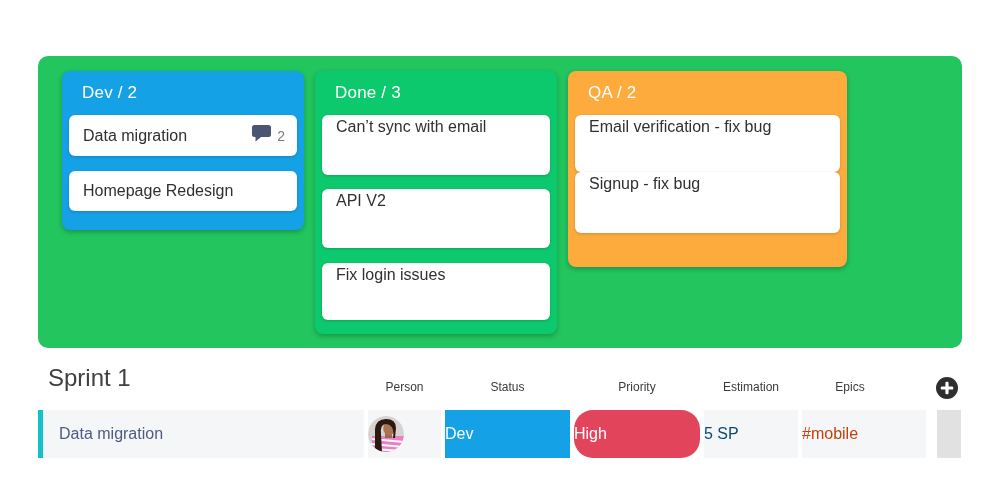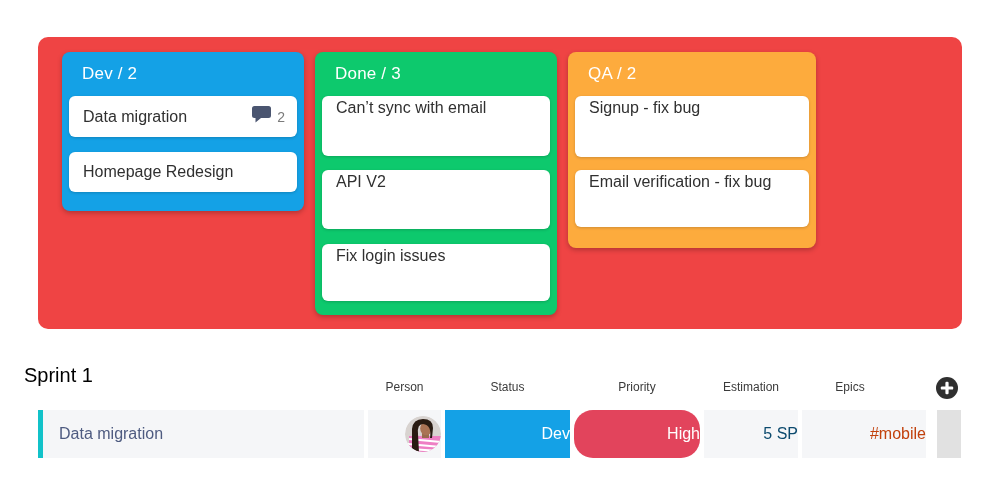--- a/index.html
+++ b/index.html
@@ -2,50 +2,50 @@
 <html><head>
 <meta charset="utf-8">
 <style>
   html,body{margin:0;padding:0;}
   body{
     width:1000px;height:500px;position:relative;background:#ffffff;
     font-family:"Liberation Sans", sans-serif;overflow:hidden;
     -webkit-font-smoothing:antialiased;
   }
   
-  .board{position:absolute;left:38px;top:37px;width:924px;height:292px;
-    background:#ef4444;border-radius:10px;}
+  .board{position:absolute;left:38px;top:56px;width:924px;height:292px;
+    background:#22c55e;border-radius:10px;}
   .column{position:absolute;top:15px;border-radius:8px;box-sizing:border-box;
     box-shadow:0 2px 5px rgba(0,0,0,.25);}
   .col-dev {left:24px;width:242px;height:159px;background:#14a1e6;}
   .col-done{left:277px;width:242px;height:263px;background:#0dc96d;}
-  .col-qa  {left:530px;width:248px;height:196px;background:#fdab3d;}
+  .col-qa  {left:530px;width:279px;height:196px;background:#fdab3d;}
   .col-title{height:44px;display:flex;align-items:center;padding:0 20px;
     color:#ffffff;font-size:17px;letter-spacing:.2px;}
   .card{background:#ffffff;border-radius:6px;margin:0 7px;box-sizing:border-box;
     font-size:16px;color:#303030;box-shadow:0 1px 3px rgba(0,0,0,.18);}
   .card.center{display:flex;align-items:center;padding:0 12px 0 14px;}
   .card.top{padding:2px 14px;line-height:1.3;}
   .card .card-title{flex:1;}
   .mb15{margin-bottom:15px;} .mb14{margin-bottom:14px;} .mb13{margin-bottom:13px;}
   .h41{height:41px;} .h40{height:40px;} .h61{height:61px;}
   .h60{height:60px;} .h59{height:59px;} .h57{height:57px;}
   .comment{display:flex;align-items:center;gap:6px;}
   .comment-count{color:#7b7b7b;font-size:14px;}
   
-  .group-title{position:absolute;left:24px;top:364px;font-size:20px;color:#000000;}
+  .group-title{position:absolute;left:48px;top:364px;font-size:24px;color:#404040;}
   .th{position:absolute;top:380px;font-size:12px;color:#3b3b3b;text-align:center;}
   .th-person{left:368px;width:73px;}
   .th-status{left:445px;width:125px;}
   .th-priority{left:574px;width:126px;}
   .th-estimation{left:704px;width:94px;}
   .th-epics{left:788px;width:124px;text-align:center;}
   .add-col{position:absolute;left:936px;top:377px;width:22px;height:22px;cursor:pointer;}
   .cell{position:absolute;top:410px;height:48px;display:flex;align-items:center;
-    justify-content:flex-end;font-size:16px;box-sizing:border-box;}
+    justify-content:flex-start;font-size:16px;box-sizing:border-box;}
   .cell-name{left:38px;width:326px;background:#f5f6f8;border-left:5px solid #11c2c9;
     justify-content:flex-start;padding-left:16px;color:#4e5b80;}
   .cell-person{left:368px;width:73px;background:#f5f6f8;}
   .cell-status{left:445px;width:125px;background:#14a1e6;color:#ffffff;}
   .cell-priority{left:574px;width:126px;background:#e2445c;color:#ffffff;border-radius:19px;}
   .cell-est{left:704px;width:94px;background:#f5f6f8;color:#0c4a6e;}
   .cell-epics{left:802px;width:124px;background:#f5f6f8;color:#c2410c;}
   .cell-add{left:937px;width:24px;background:#e1e1e1;}
   .avatar{width:36px;height:36px;border-radius:50%;overflow:hidden;display:block;}
 </style>
@@ -78,25 +78,25 @@
     <div class="card top h59 mb15">
       <span class="card-title">API V2</span>
     </div>
     <div class="card top h57">
       <span class="card-title">Fix login issues</span>
     </div>
   </div>
 
   <div class="column col-qa">
     <div class="col-title">QA / 2</div>
+    <div class="card top h57">
+      <span class="card-title">Email verification - fix bug</span>
+    </div>
     <div class="card top h61 mb13">
       <span class="card-title">Signup - fix bug</span>
-    </div>
-    <div class="card top h57">
-      <span class="card-title">Email verification - fix bug</span>
     </div>
   </div>
 
 </div>
 
 <div class="group-title">Sprint 1</div>
 
 <div class="th th-person">Person</div>
 <div class="th th-status">Status</div>
 <div class="th th-priority">Priority</div>

